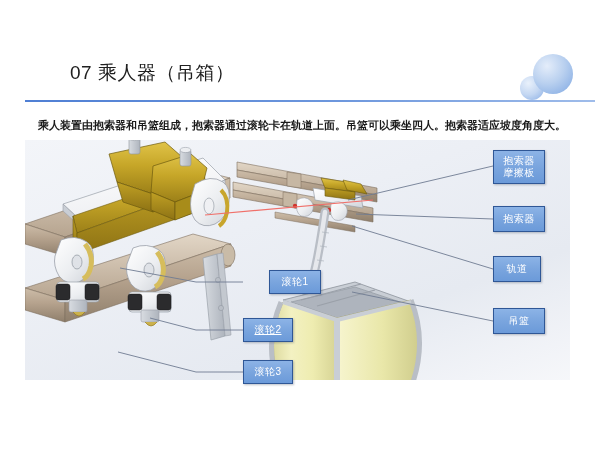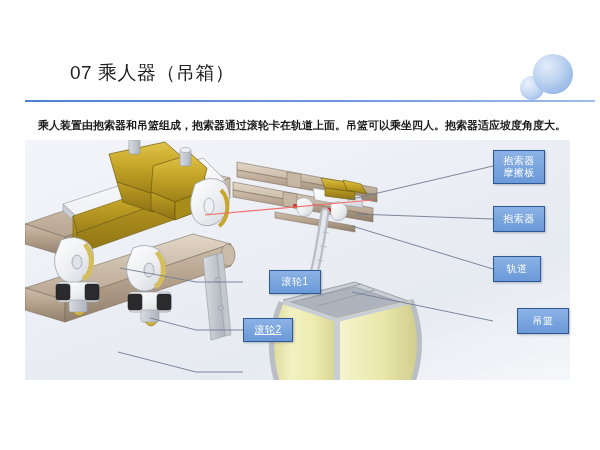--- a/index.html
+++ b/index.html
@@ -57,21 +57,21 @@
     letter-spacing:.5px;
     padding:0 2px;
     box-sizing:border-box;
   }
   .label span{display:block;}
 
   
   #lb-friction{left:493px;top:150px;width:52px;height:34px;}
   #lb-gripper {left:493px;top:206px;width:52px;height:26px;}
   #lb-track   {left:493px;top:256px;width:48px;height:26px;}
-  #lb-cabin   {left:493px;top:308px;width:52px;height:26px;margin-left:24px;}
+  #lb-cabin   {left:493px;top:308px;width:52px;height:26px;}
   
   #lb-roller1 {left:243px;top:270px;width:52px;height:24px;margin-left:26px;}
   #lb-roller2 {left:243px;top:318px;width:50px;height:24px;text-decoration:underline;}
   #lb-roller3 {left:243px;top:360px;width:50px;height:24px;}
 
   .leaders{position:absolute;left:0;top:0;width:600px;height:450px;pointer-events:none;}
 </style>
 </head>
 <body>
 
@@ -330,14 +330,17 @@
   <div class="label" id="lb-cabin">
     <span>吊篮</span>
   </div>
 
   <div class="label" id="lb-roller1">
     <span>滚轮1</span>
   </div>
   <div class="label" id="lb-roller2">
     <span>滚轮2</span>
   </div>
+  <div class="label" id="lb-roller3">
+    <span>滚轮3</span>
+  </div>
 
 </div>
 
 </body></html>

